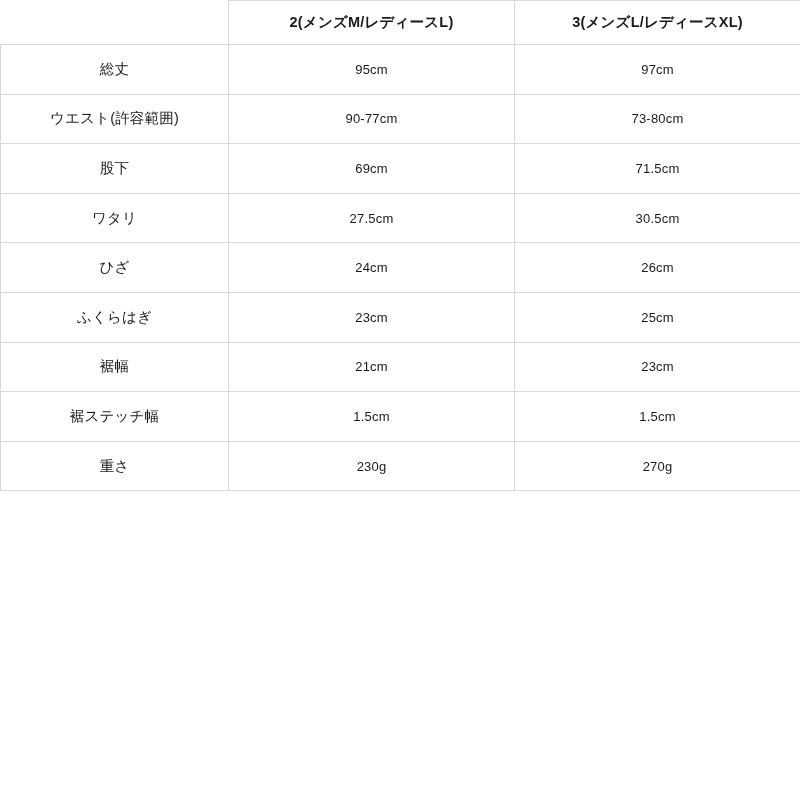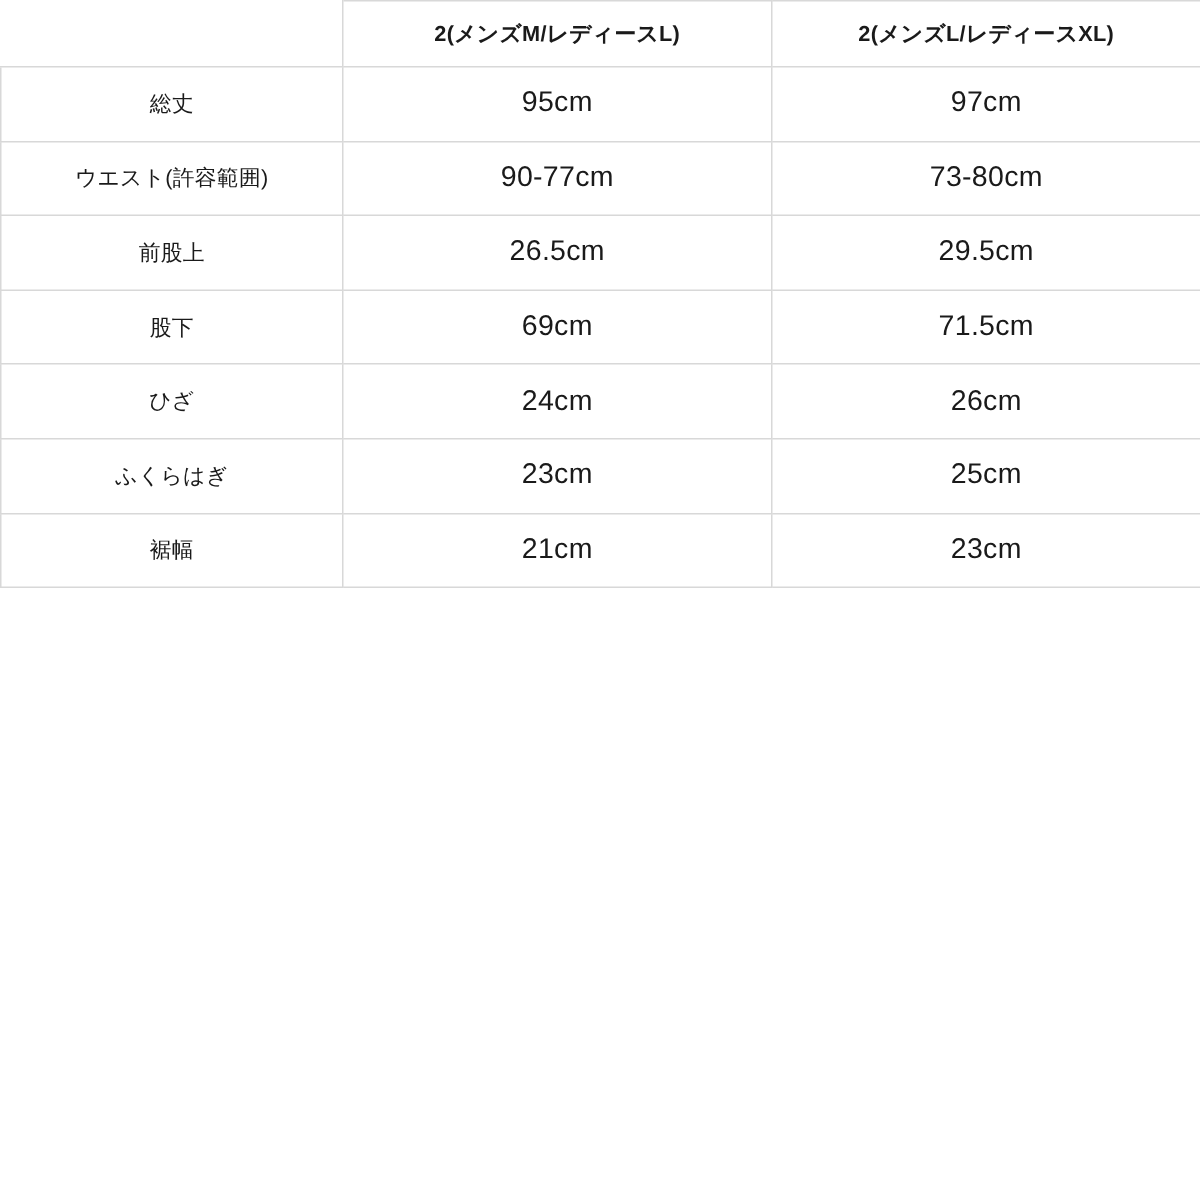--- a/index.html
+++ b/index.html
@@ -39,21 +39,21 @@
     font-size: 14.5px;
     font-weight: bold;
     letter-spacing: 0.2px;
   }
   table.size-table thead th.corner {
     border-left-color: #ffffff;
     border-top-color: #ffffff;
   }
   table.size-table tbody tr { height: 49.6px; }
   table.size-table tbody td {
-    font-size: 19px;
+    font-size: 13px;
     font-weight: normal;
     letter-spacing: 0.2px;
   }
   table.size-table tbody td.row-label {
     font-size: 14.5px;
     margin-top: 37px;
   }
   .spacer-below {
     width: 800px;
     background: #ffffff;
@@ -66,55 +66,65 @@
   <table class="size-table">
     <colgroup>
       <col class="c0">
       <col class="c1">
       <col class="c2">
     </colgroup>
     <thead>
       <tr>
         <th class="corner"></th>
         <th>2(メンズM/レディースL)</th>
-        <th>2(メンズL/レディースXL)</th>
+        <th>3(メンズL/レディースXL)</th>
       </tr>
     </thead>
     <tbody>
       <tr>
         <td class="row-label">総丈</td>
         <td>95cm</td>
         <td>97cm</td>
       </tr>
       <tr>
         <td class="row-label">ウエスト(許容範囲)</td>
         <td>90-77cm</td>
         <td>73-80cm</td>
       </tr>
       <tr>
-        <td class="row-label">前股上</td>
-        <td>26.5cm</td>
-        <td>29.5cm</td>
-      </tr>
-      <tr>
         <td class="row-label">股下</td>
         <td>69cm</td>
         <td>71.5cm</td>
+      </tr>
+      <tr>
+        <td class="row-label">ワタリ</td>
+        <td>27.5cm</td>
+        <td>30.5cm</td>
       </tr>
       <tr>
         <td class="row-label">ひざ</td>
         <td>24cm</td>
         <td>26cm</td>
       </tr>
       <tr>
         <td class="row-label">ふくらはぎ</td>
         <td>23cm</td>
         <td>25cm</td>
       </tr>
       <tr>
         <td class="row-label">裾幅</td>
         <td>21cm</td>
         <td>23cm</td>
       </tr>
+      <tr>
+        <td class="row-label">裾ステッチ幅</td>
+        <td>1.5cm</td>
+        <td>1.5cm</td>
+      </tr>
+      <tr>
+        <td class="row-label">重さ</td>
+        <td>230g</td>
+        <td>270g</td>
+      </tr>
     </tbody>
   </table>
   <div class="spacer-below"></div>
 </div>
 
 </body></html>

